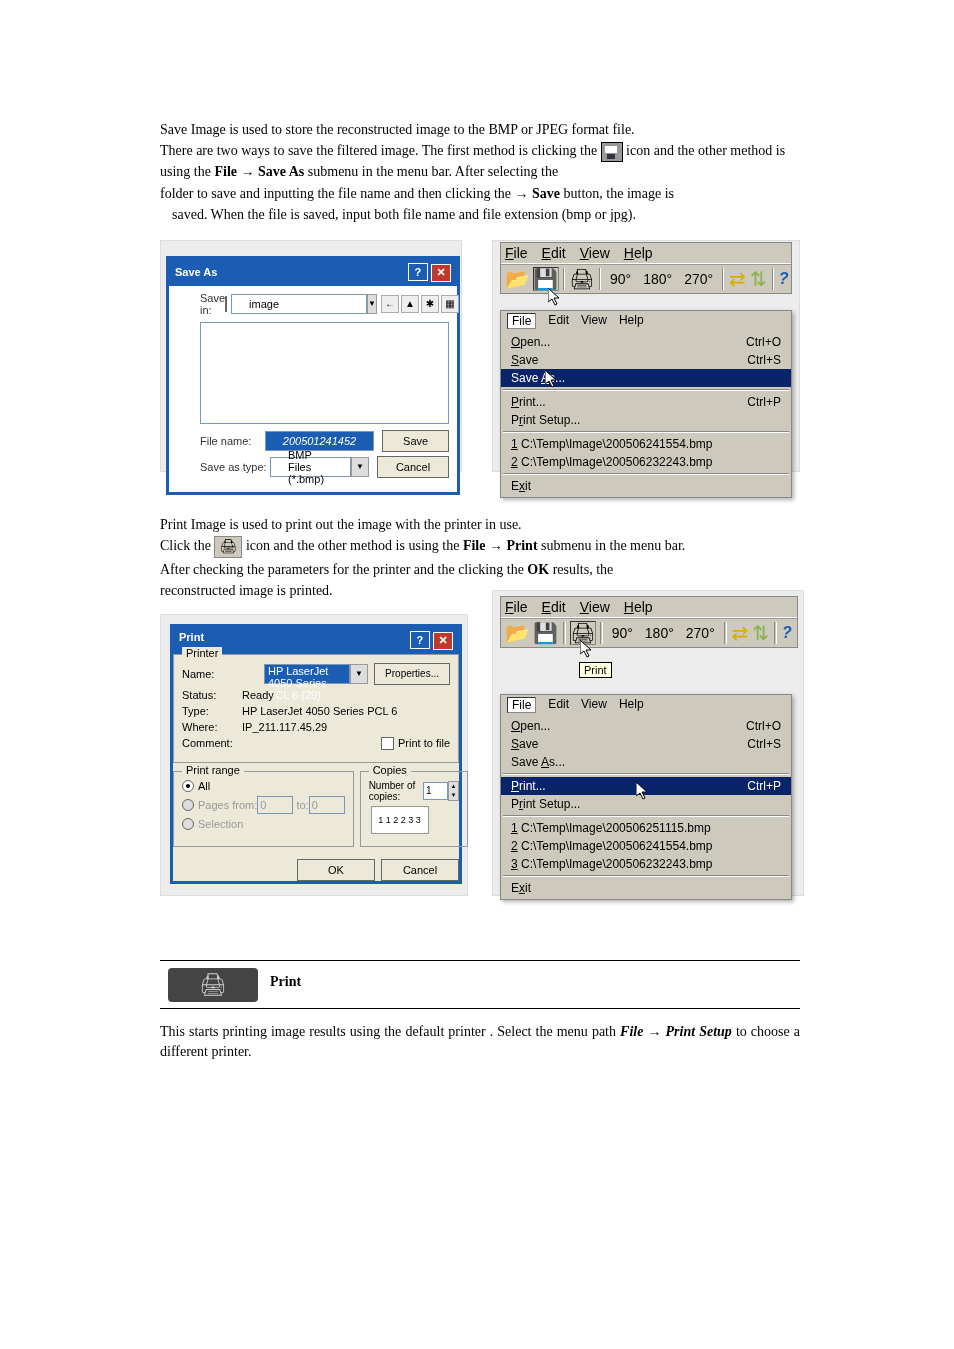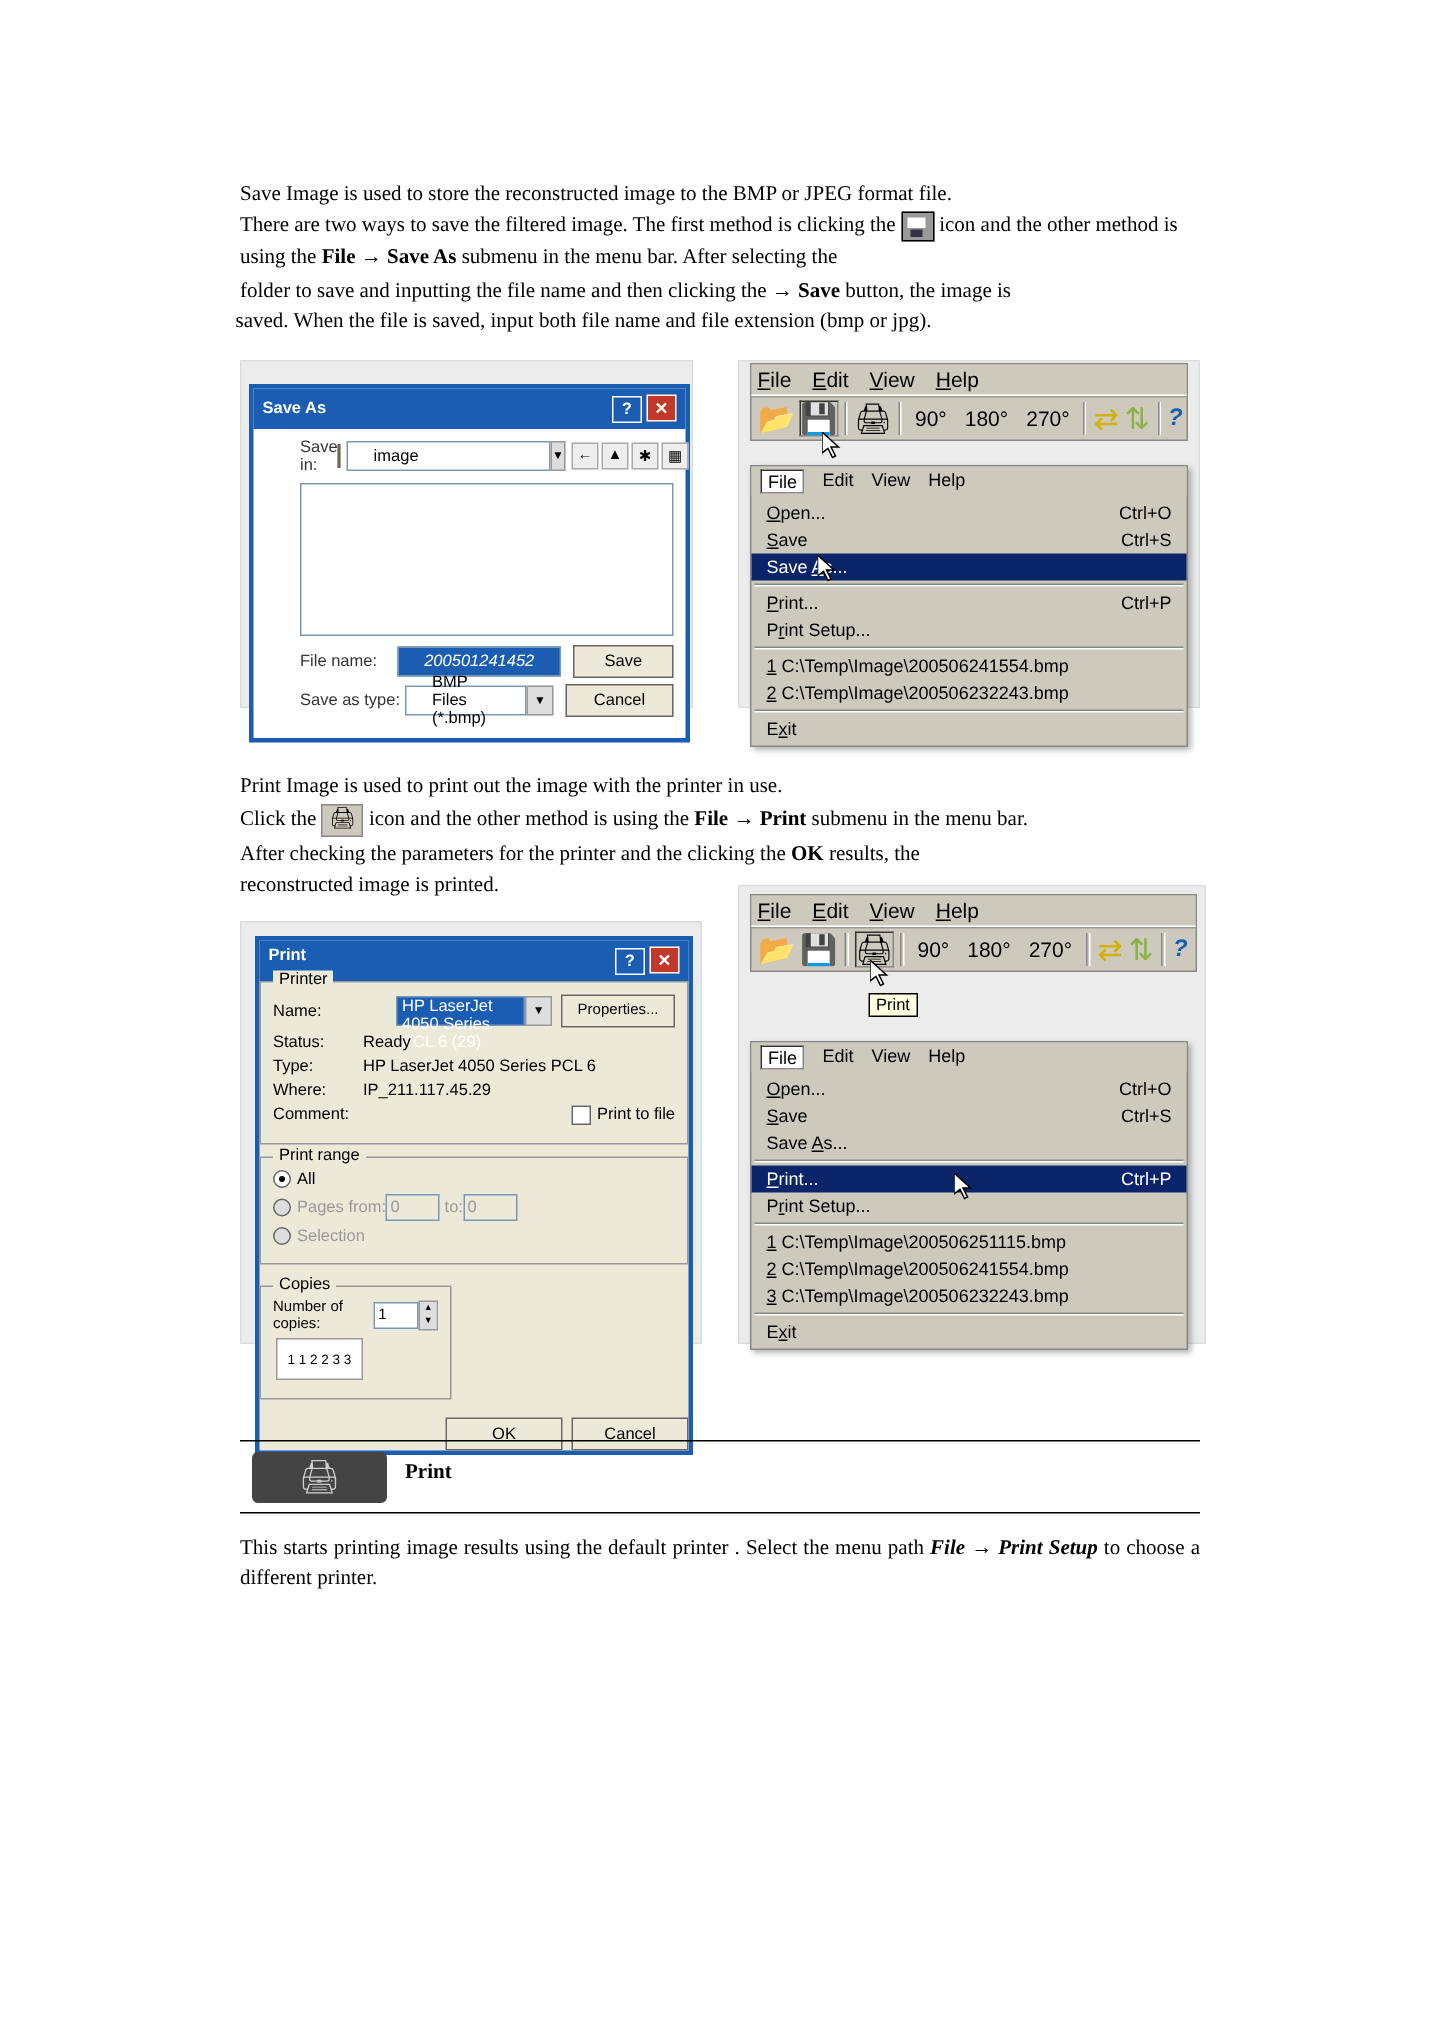--- a/index.html
+++ b/index.html
@@ -444,21 +444,21 @@
     <span class="arrow">→</span>
     <b>Save As</b>
     <span> submenu in the menu bar. After selecting the</span>
   </div>
   <div class="text-block" style="left:160px; top:184px; width:650px;">
     <span>folder to save and inputting the file name and then clicking the </span>
     <b class="arrow">→</b>
     <b>Save</b>
     <span> button, the image is</span>
   </div>
-  <div class="text-block" style="left:157px; top:205px; width:650px;">saved. When the file is saved, input both file name and file extension (bmp or jpg).</div>
+  <div class="text-block" style="left:172px; top:205px; width:650px;">saved. When the file is saved, input both file name and file extension (bmp or jpg).</div>
 
   <div class="panel" style="left:160px; top:240px; width:300px; height:230px;"></div>
   <div class="panel" style="left:492px; top:240px; width:306px; height:230px;"></div>
 
   <div class="saveas-dialog" style="left:166px; top:256px; width:288px;">
     <div class="saveas-title">
       <span>Save As</span>
       <span>
         <span class="winbtn q">?</span>
         <span class="winbtn">✕</span>
@@ -625,21 +625,21 @@
             <span class="print-label">Where:</span>
             <span class="print-value">IP_211.117.45.29</span>
           </div>
         <div class="print-row">
             <span class="print-label">Comment:</span>
             <span class="print-value"></span>
           <span class="chk"></span>
             <span>Print to file</span>
         </div>
       </div>
-      <div style="display:flex; gap:6px;flex-direction:column;">
+      <div style="display:flex; gap:6px;">
         <div class="groupbox" style="flex:1;">
           <div class="groupbox-title">Print range</div>
           <div class="print-row">
               <span class="radio checked"></span>
               <span>All</span>
             </div>
           <div class="print-row disabled-text">
             <span class="radio disabled"></span>
             <span>Pages</span>&nbsp;
             <span>from:</span>

